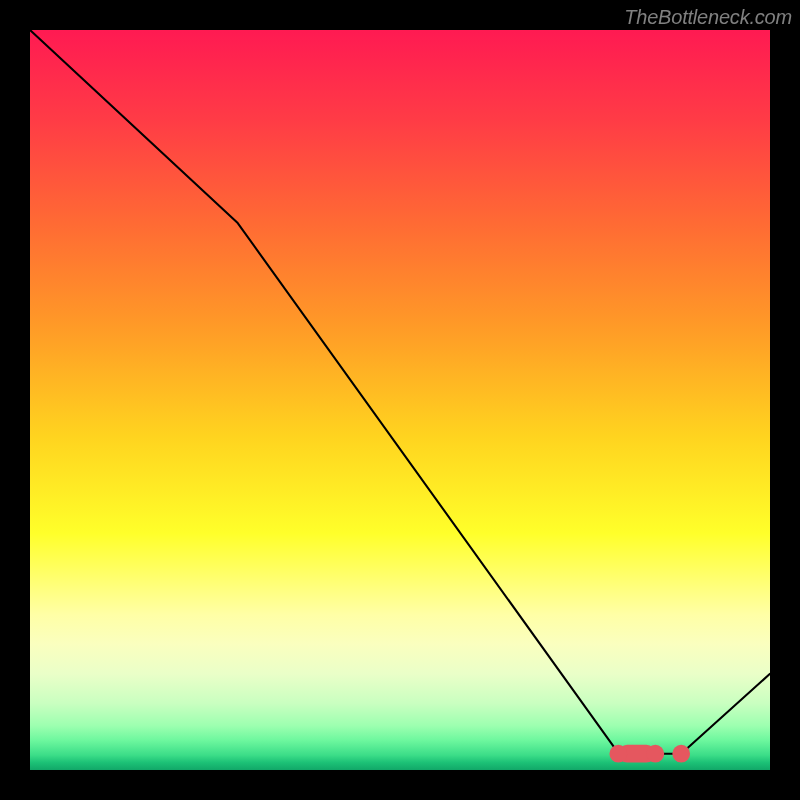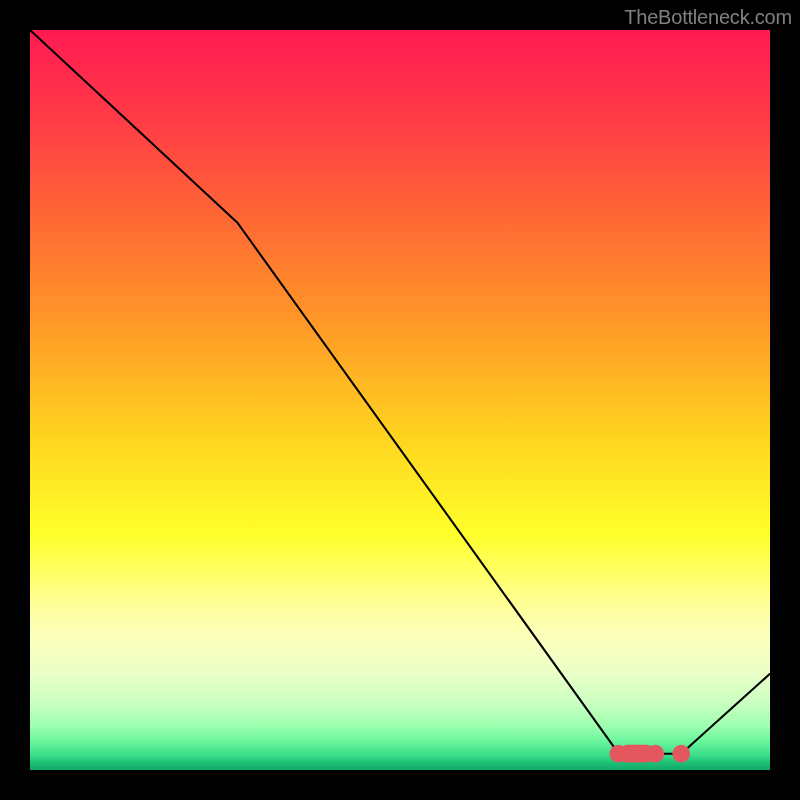--- a/index.html
+++ b/index.html
@@ -9,20 +9,21 @@
     height: 800px;
     background: #000;
     overflow: hidden;
     font-family: Arial, Helvetica, sans-serif;
   }
   .stage {
     position: relative;
     width: 800px;
     height: 800px;
     background: #000;
+    font-style: italic;
   }
   .plot-area {
     position: absolute;
     left: 30px;
     top: 30px;
     width: 740px;
     height: 740px;
     background: linear-gradient(to bottom,
       #ff1a52 0%,
       #ff3b46 12%,

